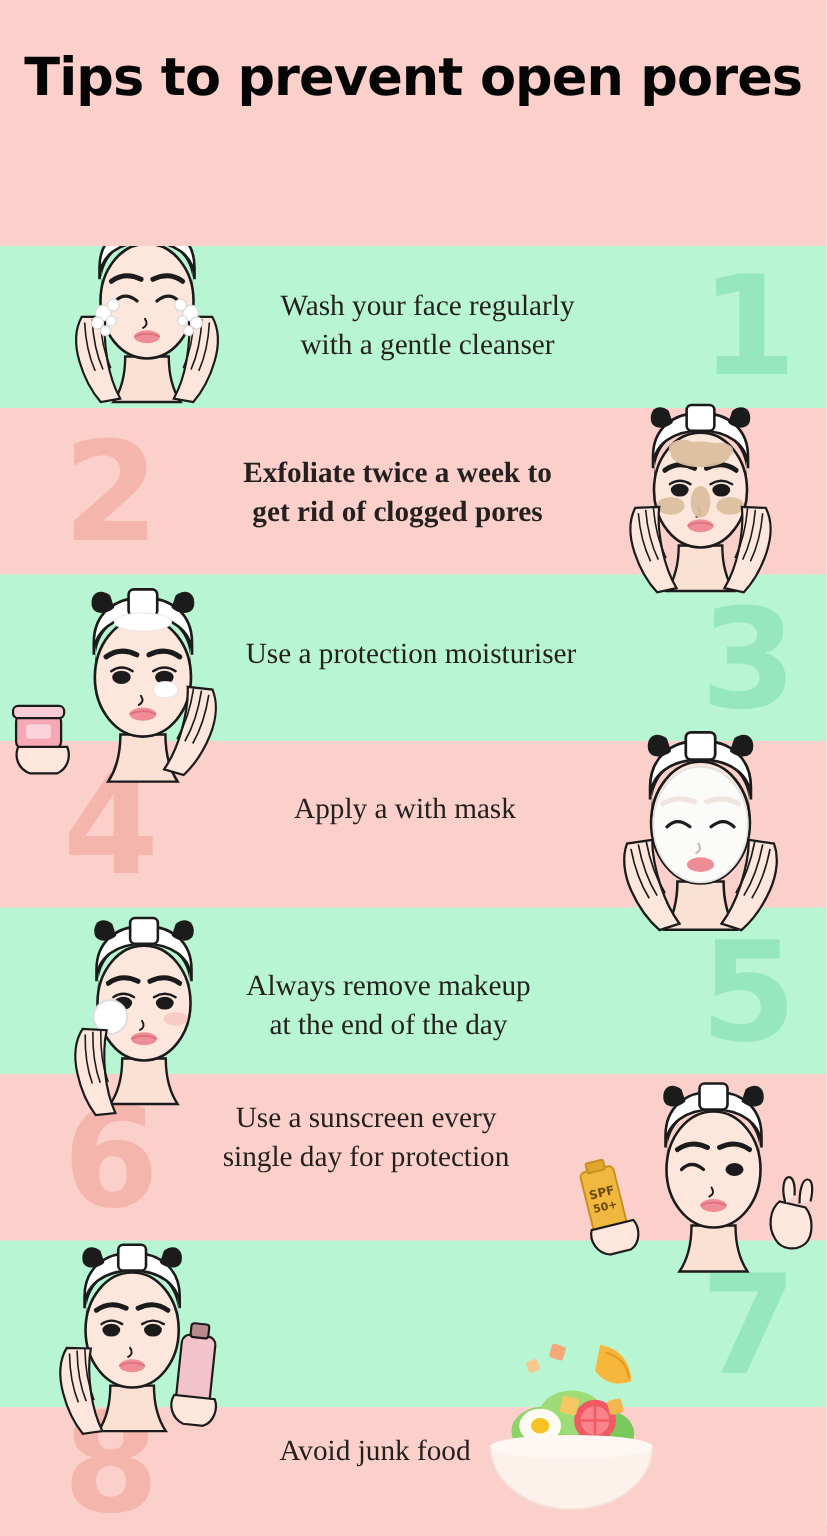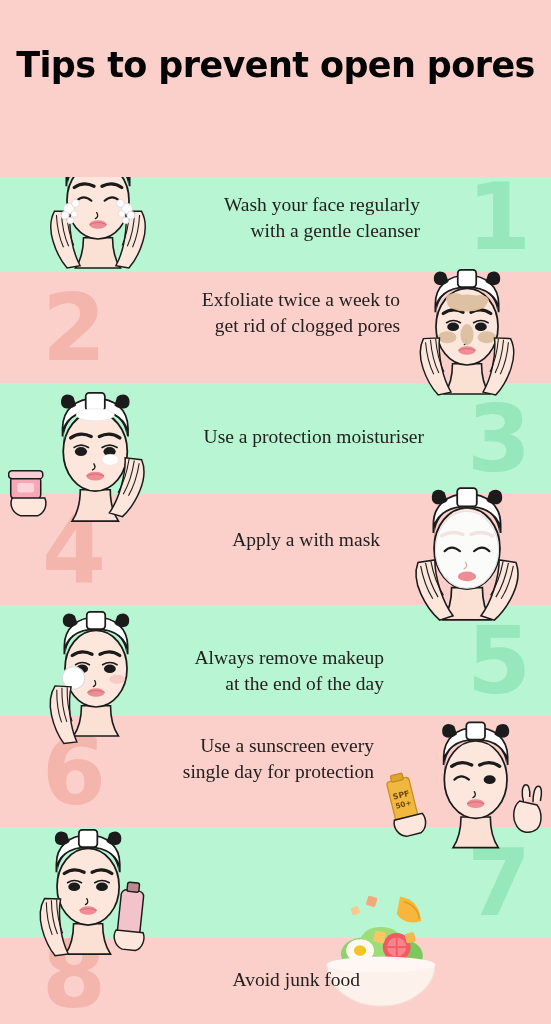--- a/index.html
+++ b/index.html
@@ -11,21 +11,21 @@
   }
   #infographic{
     position:relative;
     width:551px; height:1024px;
     background:#fbd0cb;
     overflow:hidden;
   }
 
   
   .title-area{
-    position:absolute; top:16px; left:0; width:551px; height:161px;
+    position:absolute; top:3px; left:0; width:551px; height:161px;
     background:#fbd0cb;
     z-index:5;
     display:flex; flex-direction:column;
     align-items:center; justify-content:flex-start;
     padding-top:30px;
   }
   .title-line{
     font-family:"DejaVu Sans", sans-serif;
     font-weight:bold;
     font-size:35px;
@@ -59,21 +59,21 @@
   .big-number.left { left:40px;  top:12px; }
 
   
   .tip-text{
     position:absolute;
     z-index:6;
     font-family:"Liberation Serif", serif;
     font-size:19.5px;
     line-height:1.32;
     color:#24201f;
-    text-align:right;
+    text-align:center;
     white-space:pre-line;
   }
 
   
   .art{
     position:absolute;
     z-index:4;
     pointer-events:none;
   }
 
@@ -350,30 +350,30 @@
 
       <path d="M8,82 h124 a62,48 0 0 1 -124,0 z" fill="#fdf1ec"></path>
       <path d="M8,82 h124 a62,48 0 0 1 -124,0 z" fill="none" stroke="#f6ded6" stroke-width="1.5"></path>
       <ellipse cx="70" cy="82" rx="62" ry="9" fill="#fff7f3"></ellipse>
     </svg>
   </div>
 
   <div class="tip-text" style="left:150px; top:192px; width:270px;">Wash your face regularly
 with a gentle cleanser</div>
 
-  <div class="tip-text" style="left:130px; top:287px; width:270px;">Exfoliate twice a week to
+  <div class="tip-text" style="left:130px; top:303px; width:270px;font-weight:bold;">Exfoliate twice a week to
 get rid of clogged pores</div>
 
   <div class="tip-text" style="left:124px; top:424px; width:300px;">Use a protection moisturiser</div>
 
   <div class="tip-text" style="left:160px; top:527px; width:220px;">Apply a with mask</div>
 
   <div class="tip-text" style="left:134px; top:645px; width:250px;">Always remove makeup
 at the end of the day</div>
 
   <div class="tip-text" style="left:114px; top:733px; width:260px;">Use a sunscreen every
 single day for protection</div>
 
 
-  <div class="tip-text" style="left:140px; top:955px; width:220px;margin-top:12px;">Avoid junk food</div>
+  <div class="tip-text" style="left:140px; top:955px; width:220px;">Avoid junk food</div>
 
   <div class="footer-strip"></div>
 </div>
 
 </body></html>

